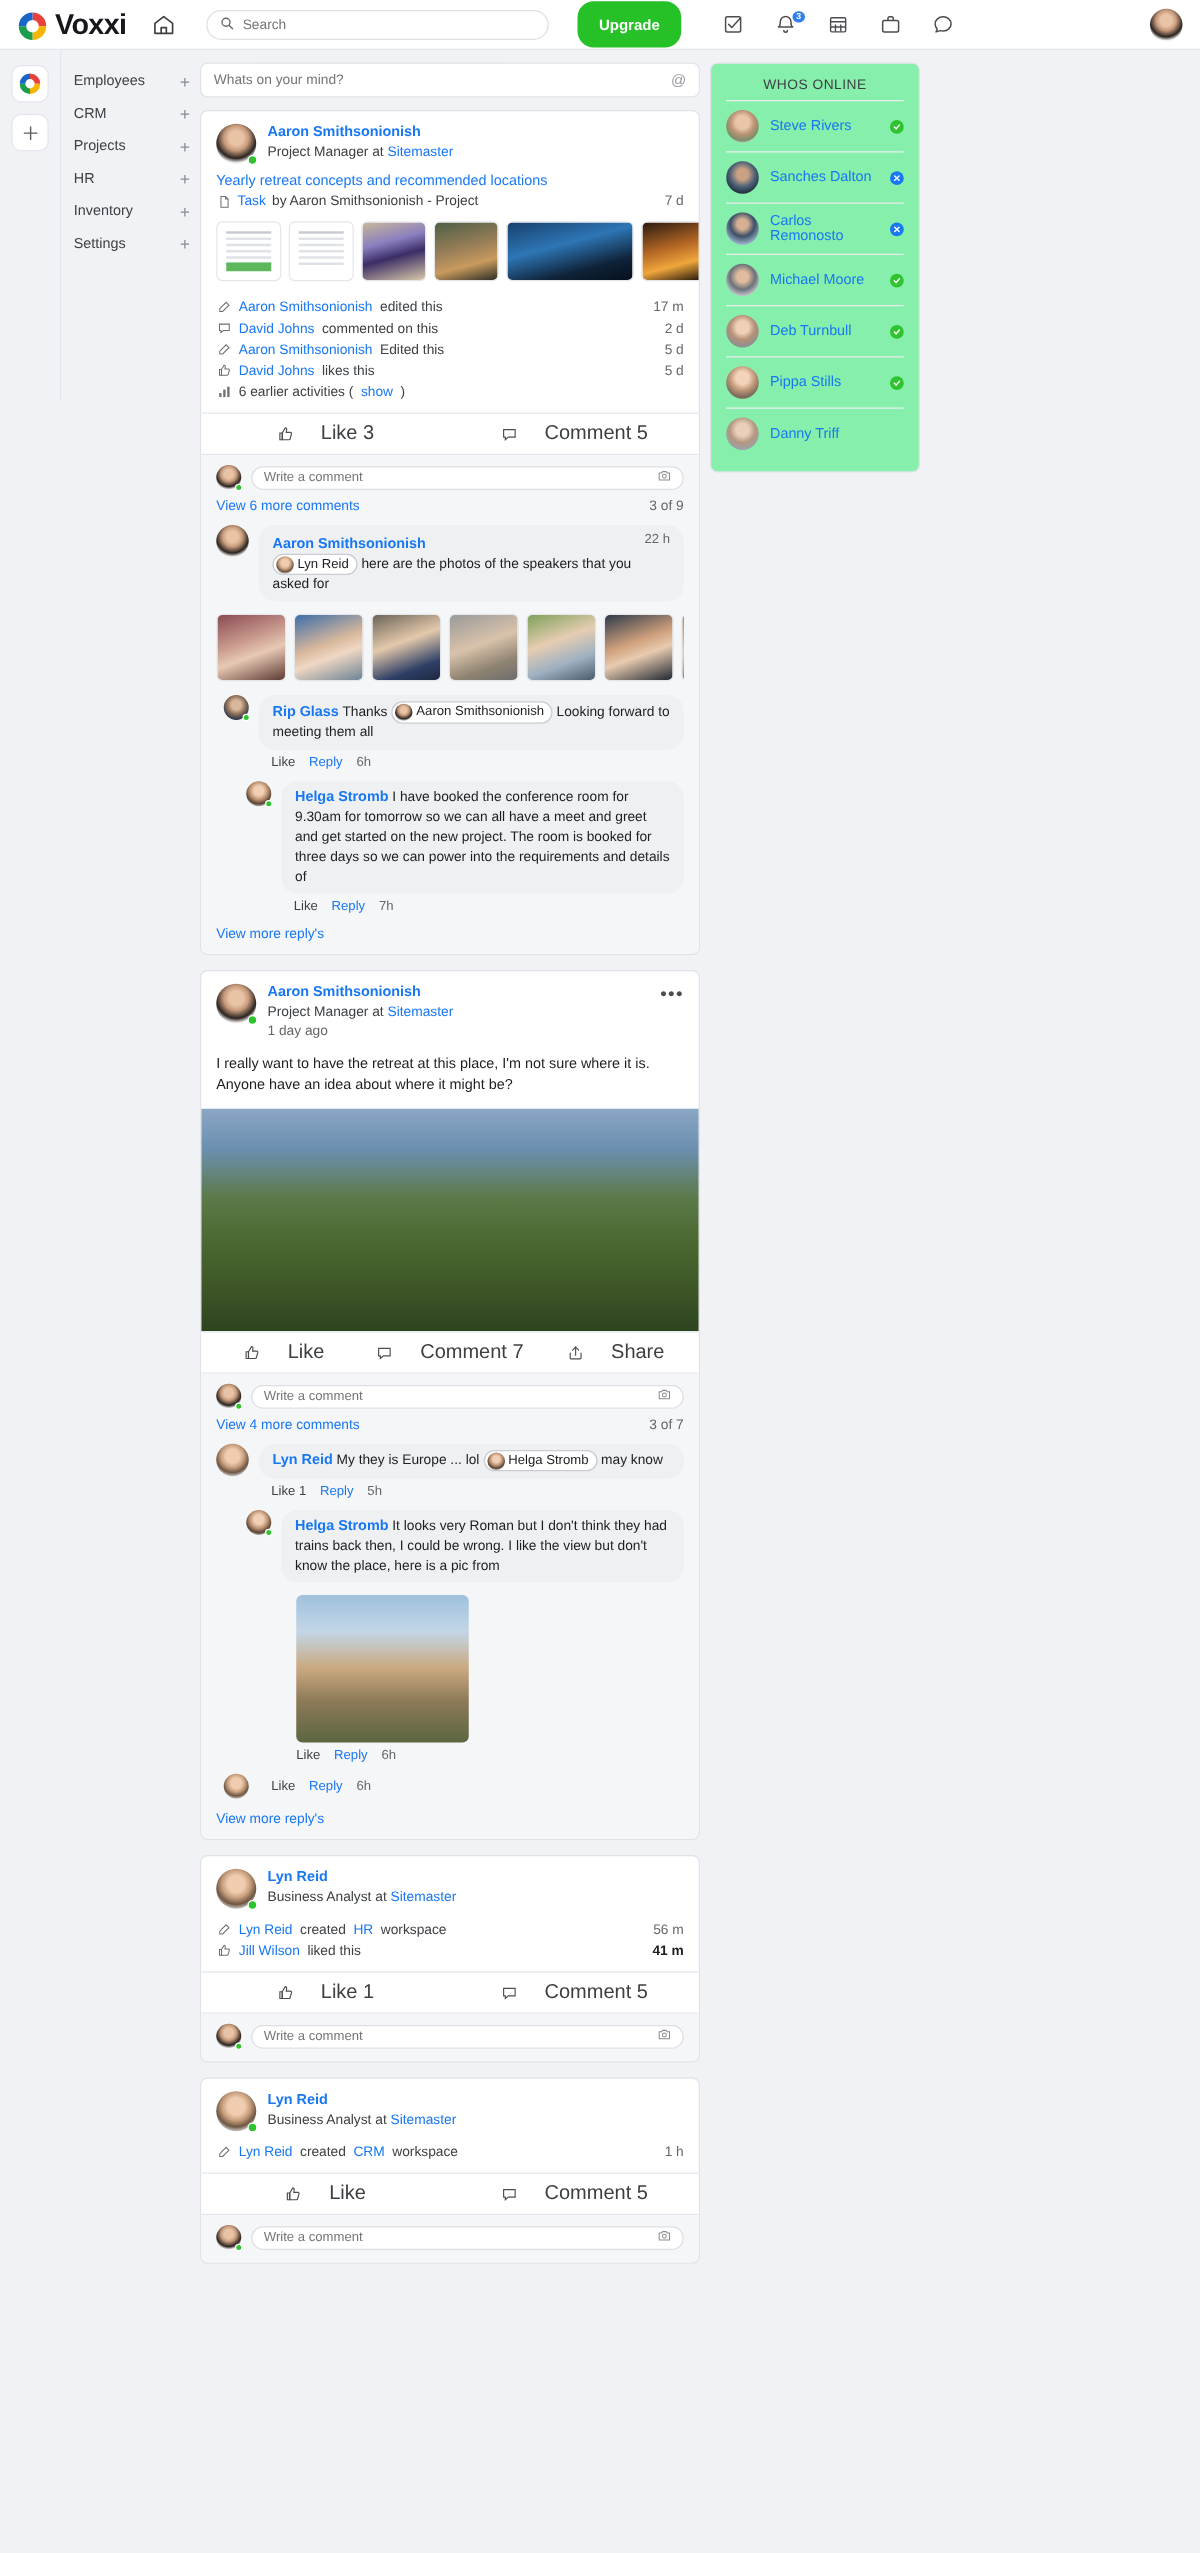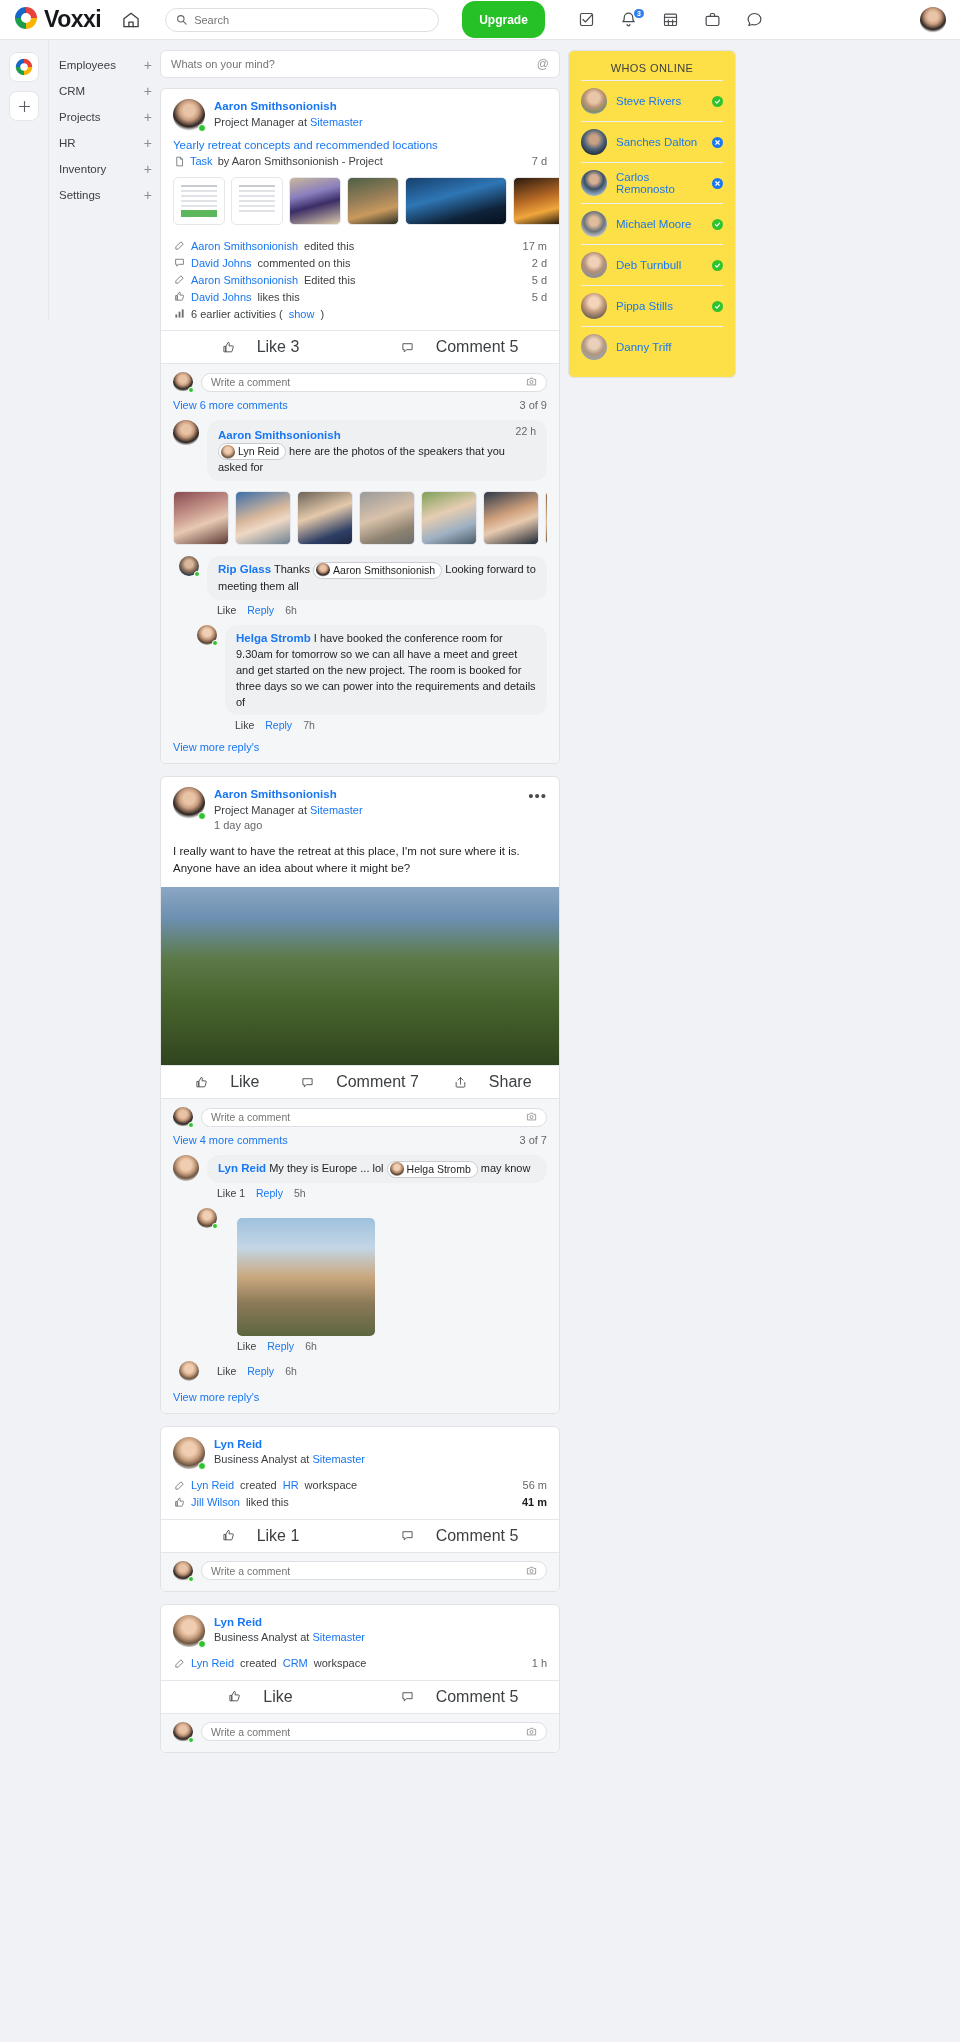--- a/index.html
+++ b/index.html
@@ -16,21 +16,21 @@
   .topbar {
     height: 40px;
     background: #ffffff;
     border-bottom: 1px solid #e4e6eb;
     display: flex;
     align-items: center;
     padding: 0 14px;
     gap: 10px;
     position: relative;
   }
-  .logo-wrap { display: flex; align-items: flex-start; gap: 6px; }
+  .logo-wrap { display: flex; align-items: flex-end; gap: 6px; }
   .logo-mark { width: 24px; height: 24px; }
   .logo-text { font-size: 23px; font-weight: bold; letter-spacing: -0.5px; color: #16181c; }
   .home-icon { margin-left: 8px; width: 24px; height: 24px; display:flex; align-items:center; justify-content:center; }
   .search-box {
     margin-left: 12px;
     width: 274px;
     height: 24px;
     border: 1px solid #dcdfe3;
     border-radius: 12px;
     display: flex;
@@ -179,21 +179,21 @@
   .cactions { display: flex; gap: 11px; padding: 4px 0 0 10px; font-size: 10.5px; color: #65676b; }
   .cactions .a { color: #1877f2; cursor: pointer; }
   .cactions .lk { color: #3d4043; cursor: pointer; }
   .reply-indent2 { margin-left: 24px; }
   .more-replies { color: #1877f2; font-size: 11px; padding-top: 10px; cursor: pointer; }
 
   .hero { width: 100%; display: block; height: 178px; background-size: cover; background-position: center; }
   .replyimg { width: 138px; height: 118px; border-radius: 5px; background-size: cover; background-position: center; }
 
   
-  .online-card { background: #fde047; border: 1px solid #e0e2e6; border-radius: 6px; padding: 8px 12px 10px; }
+  .online-card { background: #86efac; border: 1px solid #e0e2e6; border-radius: 6px; padding: 8px 12px 10px; }
   .online-title { text-align: center; font-size: 11px; color: #3d4043; letter-spacing: 0.4px; padding: 3px 0 6px; }
   .online-row { display: flex; align-items: center; gap: 9px; padding: 7px 0; border-top: 1px solid #eceef0; }
   .online-row:first-of-type { border-top: none; }
   .online-name { font-size: 11.5px; color: #1877f2; flex: 1; }
   .st { width: 11px; height: 11px; border-radius: 50%; display:flex; align-items:center; justify-content:center; }
   .st.on { background: #2fc42f; }
   .st.off { background: #1877f2; }
   .st svg { display:block; }
 
   
@@ -630,20 +630,25 @@
               <span>5h</span>
             </div>
           </div>
         </div>
 
         <div class="comment reply-indent2">
           <div class="av s20 ph-helga">
               <span class="dot-on" style="width:6px;height:6px"></span>
             </div>
           <div style="flex:1">
+            <div class="cbubble">
+              <div class="ctext">
+                <span class="cname">Helga Stromb</span><span> It looks very Roman but I don't think they had trains back then, I could be wrong. I like the view but don't know the place, here is a pic from</span>
+              </div>
+            </div>
             <div style="padding:10px 0 0 12px">
               <div class="replyimg img-aqueduct"></div>
             </div>
             <div class="cactions" style="padding-left:12px">
               <span class="lk">Like</span>
               <span class="a">Reply</span>
               <span>6h</span>
             </div>
           </div>
         </div>

